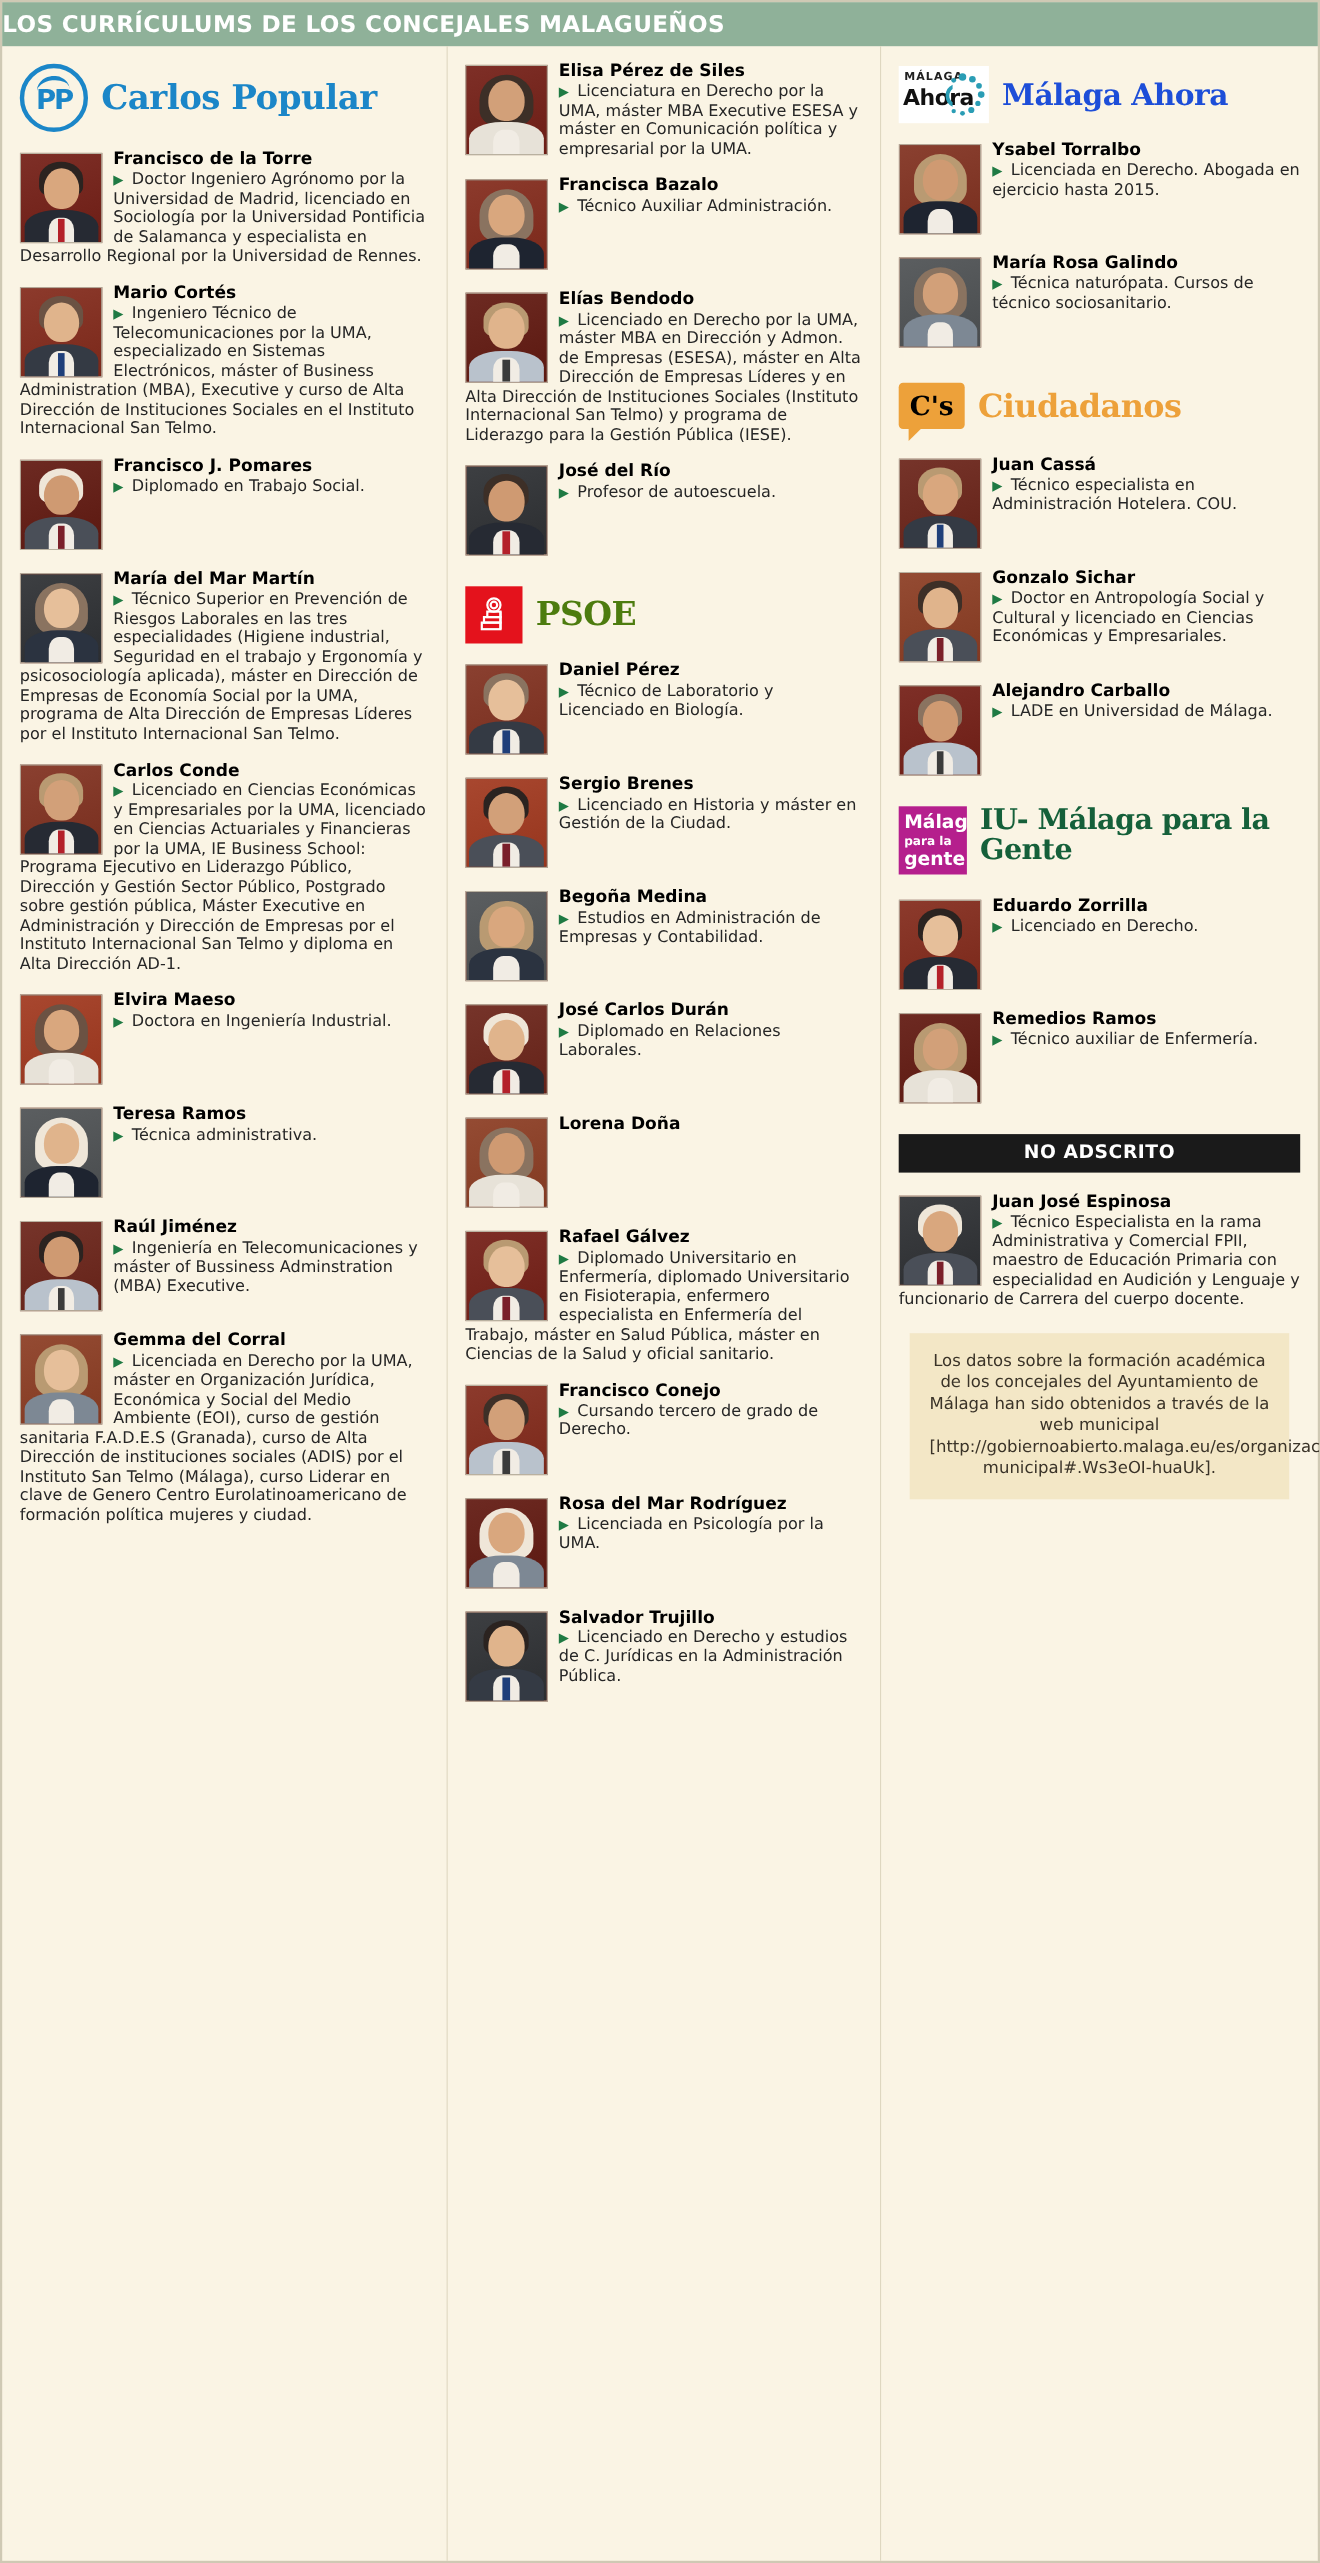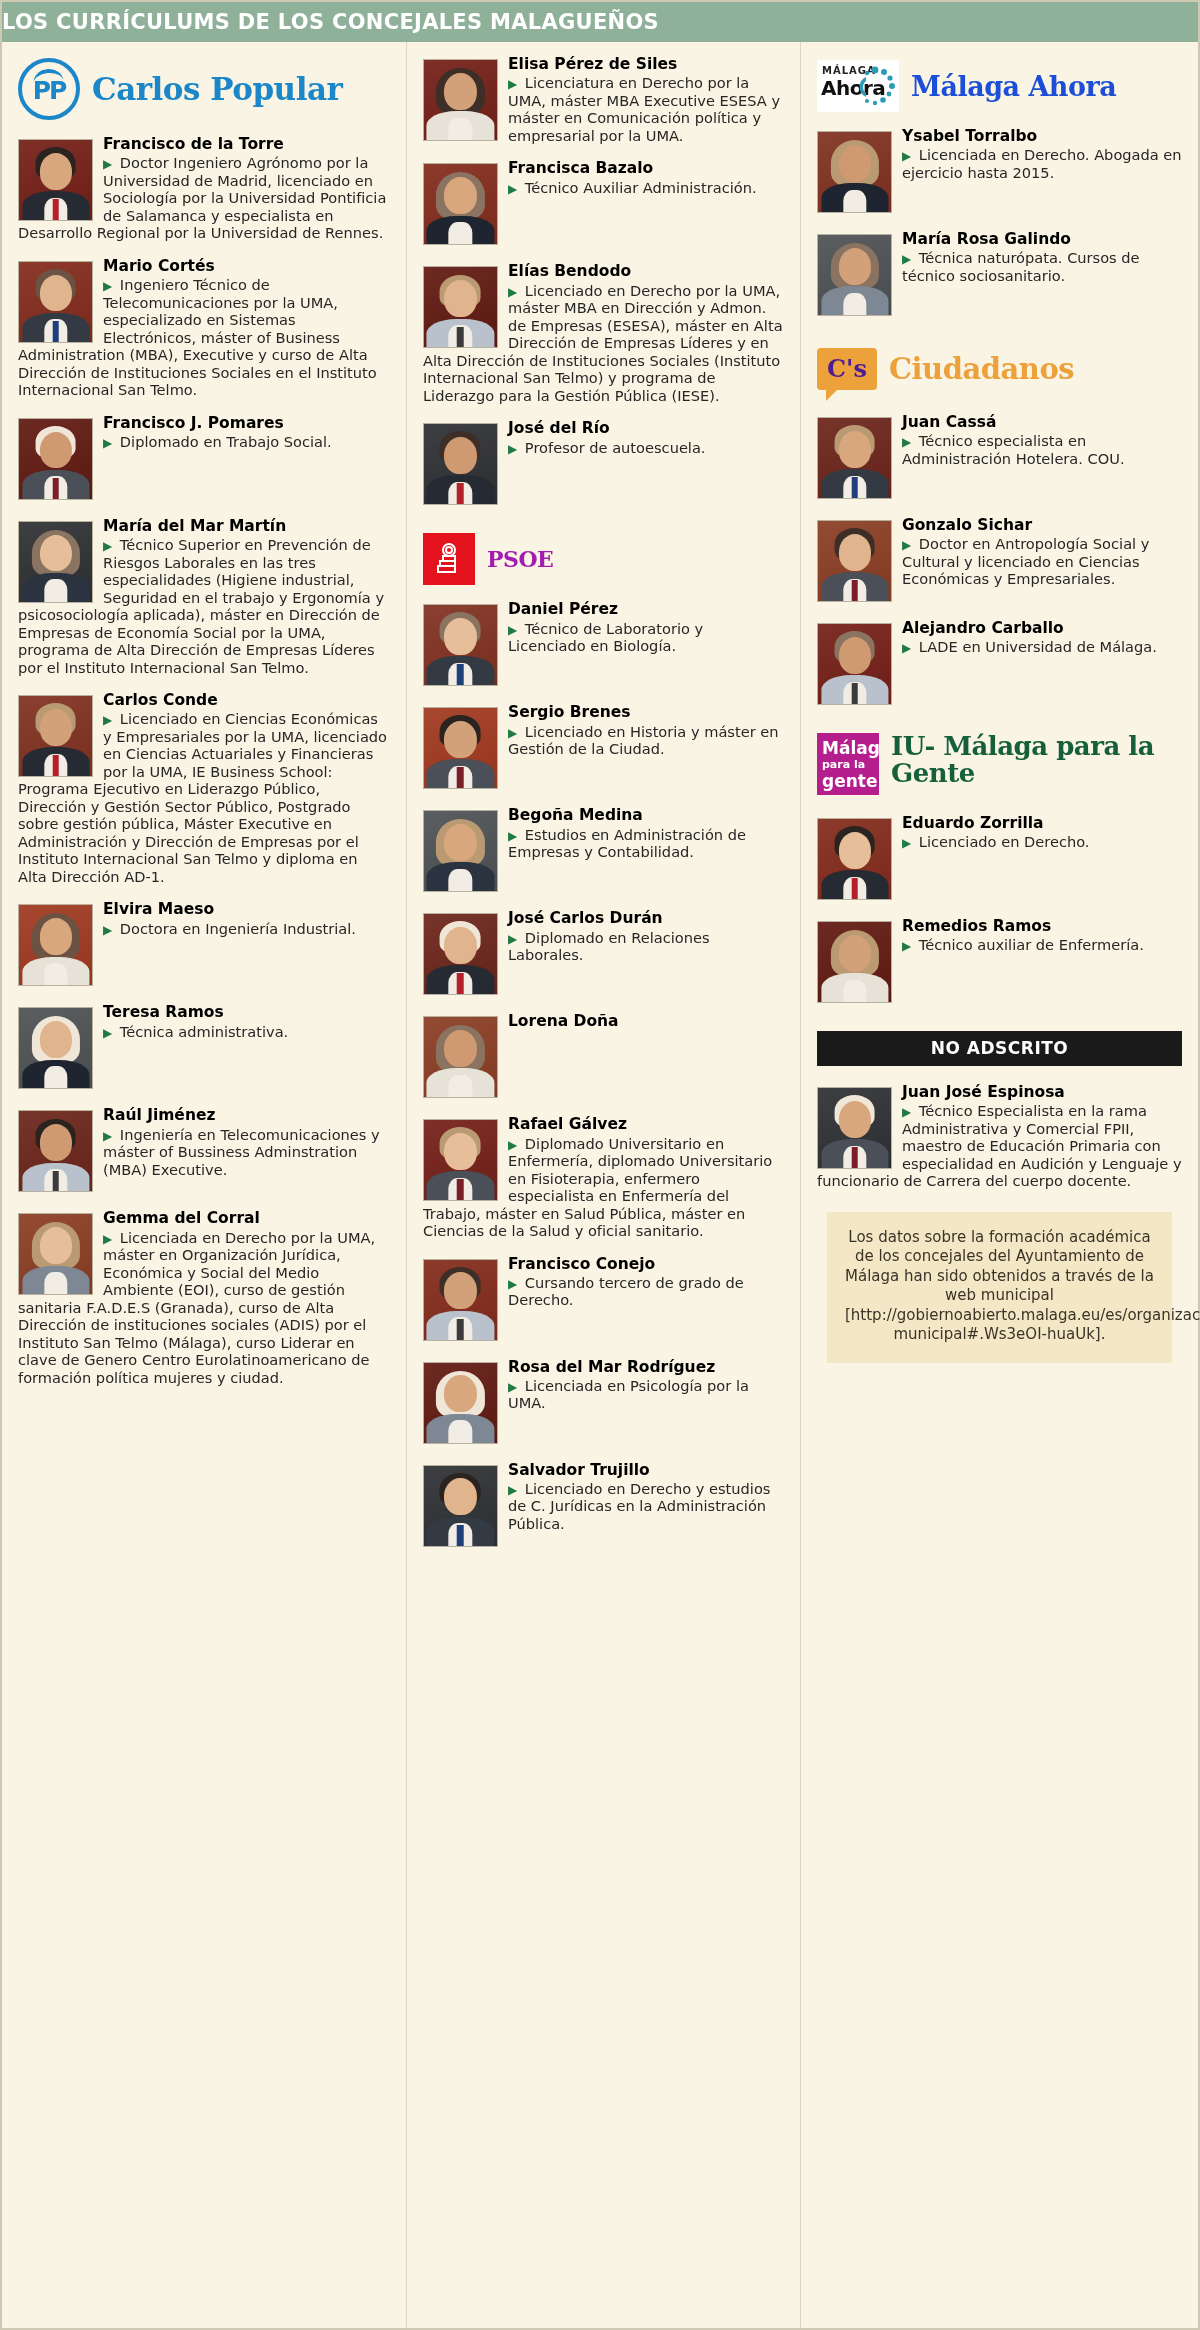--- a/index.html
+++ b/index.html
@@ -70,21 +70,21 @@
   }
   .party.pp { margin-top: 2px; }
   .party-name {
     font-family: "DejaVu Serif", serif;
     font-weight: bold;
     font-size: 30px;
     line-height: 1.0;
     letter-spacing: -0.5px;
   }
   .party-name.pp   { color: #1b86c8; font-size: 31px; }
-  .party-name.psoe { color: #a21caf; font-size: 22px; }
+  .party-name.psoe { color: #4d7c0f; font-size: 30px; }
   .party-name.ma   { color: #1d4ed8; font-size: 27px; }
   .party-name.cs   { color: #eda13a; font-size: 29px; }
   .party-name.iu   { color: #15603a; font-size: 26px; line-height: 1.02; }
 
   
   .logo-pp {
     width: 54px; height: 54px; flex: 0 0 54px;
     border: 4px solid #1b86c8;
     border-radius: 50%;
     position: relative;
@@ -153,21 +153,21 @@
     content: "";
     position: absolute;
     left: 9px; bottom: -11px;
     border-left: 12px solid #eda13a;
     border-bottom: 12px solid transparent;
   }
   .logo-cs .cst {
     position: absolute; left: 0; right: 0; top: 50%;
     transform: translateY(-52%);
     text-align: center;
-    color: #4c1d95;
+    color: #000000;
     font-family: "DejaVu Serif", serif;
     font-weight: bold;
     font-size: 24px;
   }
 
   
   .logo-iu {
     width: 62px; height: 62px; flex: 0 0 62px;
     background: #b51f8d;
     position: relative;

